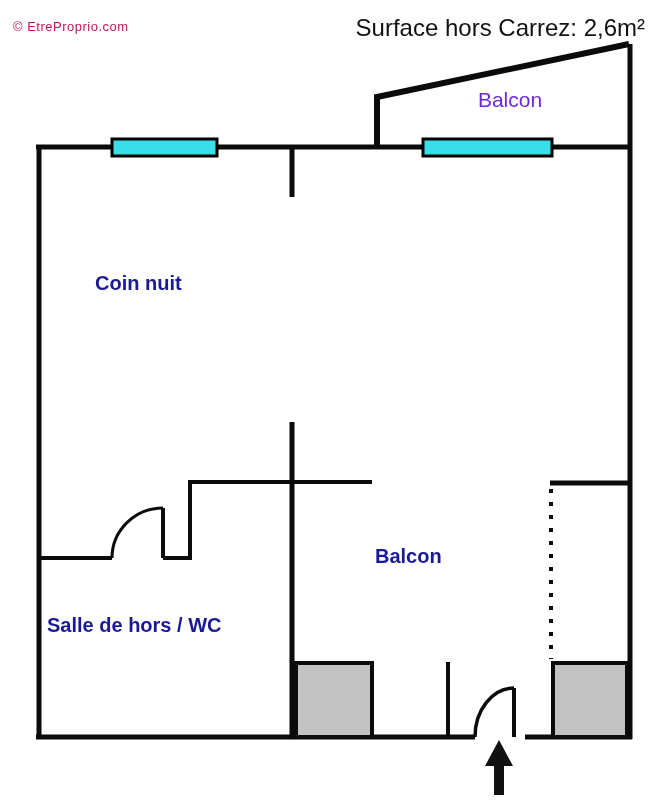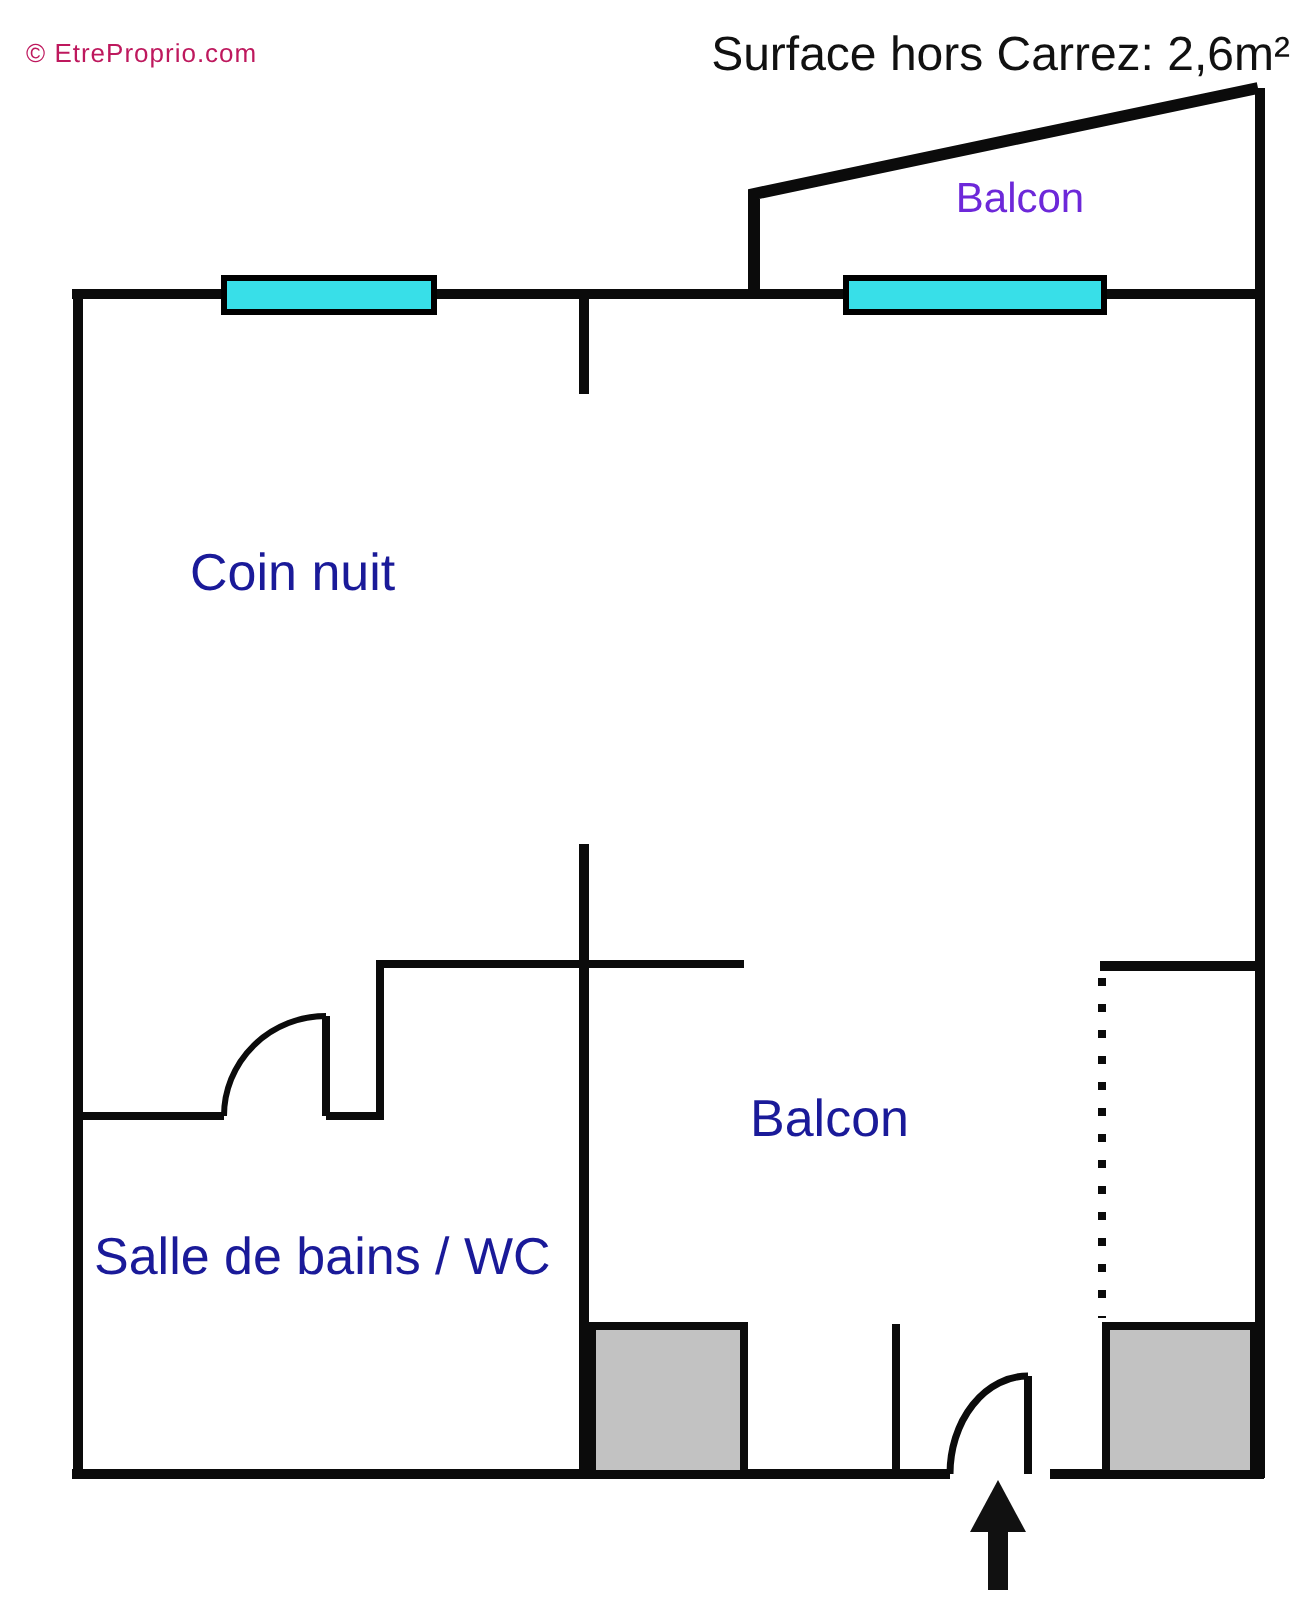--- a/index.html
+++ b/index.html
@@ -7,21 +7,21 @@
     position:relative;
     width:653px;height:800px;
     background:#ffffff;
     overflow:hidden;
     font-family:"Liberation Sans", sans-serif;
   }
   .plan-svg{position:absolute;left:0;top:0;}
   .txt{position:absolute;white-space:nowrap;line-height:1;}
   .room-label{
     position:absolute;white-space:nowrap;line-height:1;
-    font-weight:400;font-size:26px;color:#1a1a99;
+    font-weight:700;font-size:20px;color:#1a1a99;
   }
   #label-coin-nuit{left:95px;top:273px;}
   #label-sejour{left:420px;top:277px;}
   #label-cuisine{left:375px;top:546px;}
   #label-sdb{left:47px;top:615px;}
   #surface-note{left:353px;top:16px;width:292px;font-size:24px;color:#111;text-align:right;}
   #balcony-label{left:385px;top:89px;width:250px;font-size:21px;color:#6d28d9;text-align:center;}
   #watermark{left:13px;top:20px;font-size:13px;color:#be185d;letter-spacing:.5px;}
 </style>
 </head>
@@ -76,14 +76,14 @@
 
   <div class="txt" id="surface-note">Surface hors Carrez: 2,6m²</div>
 
   <div class="txt" id="balcony-label">Balcon</div>
 
   <div class="room-label" id="label-coin-nuit">Coin nuit</div>
 
 
   <div class="room-label" id="label-cuisine">Balcon</div>
 
-  <div class="room-label" id="label-sdb">Salle de bains / WC</div>
+  <div class="room-label" id="label-sdb">Salle de hors / WC</div>
 </div>
 
 </body></html>

